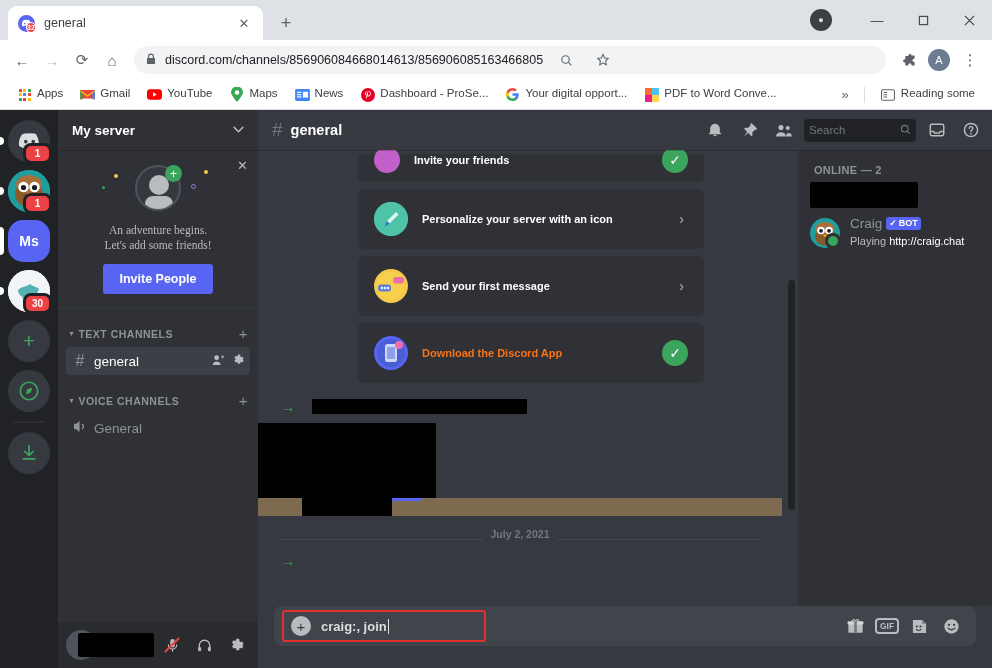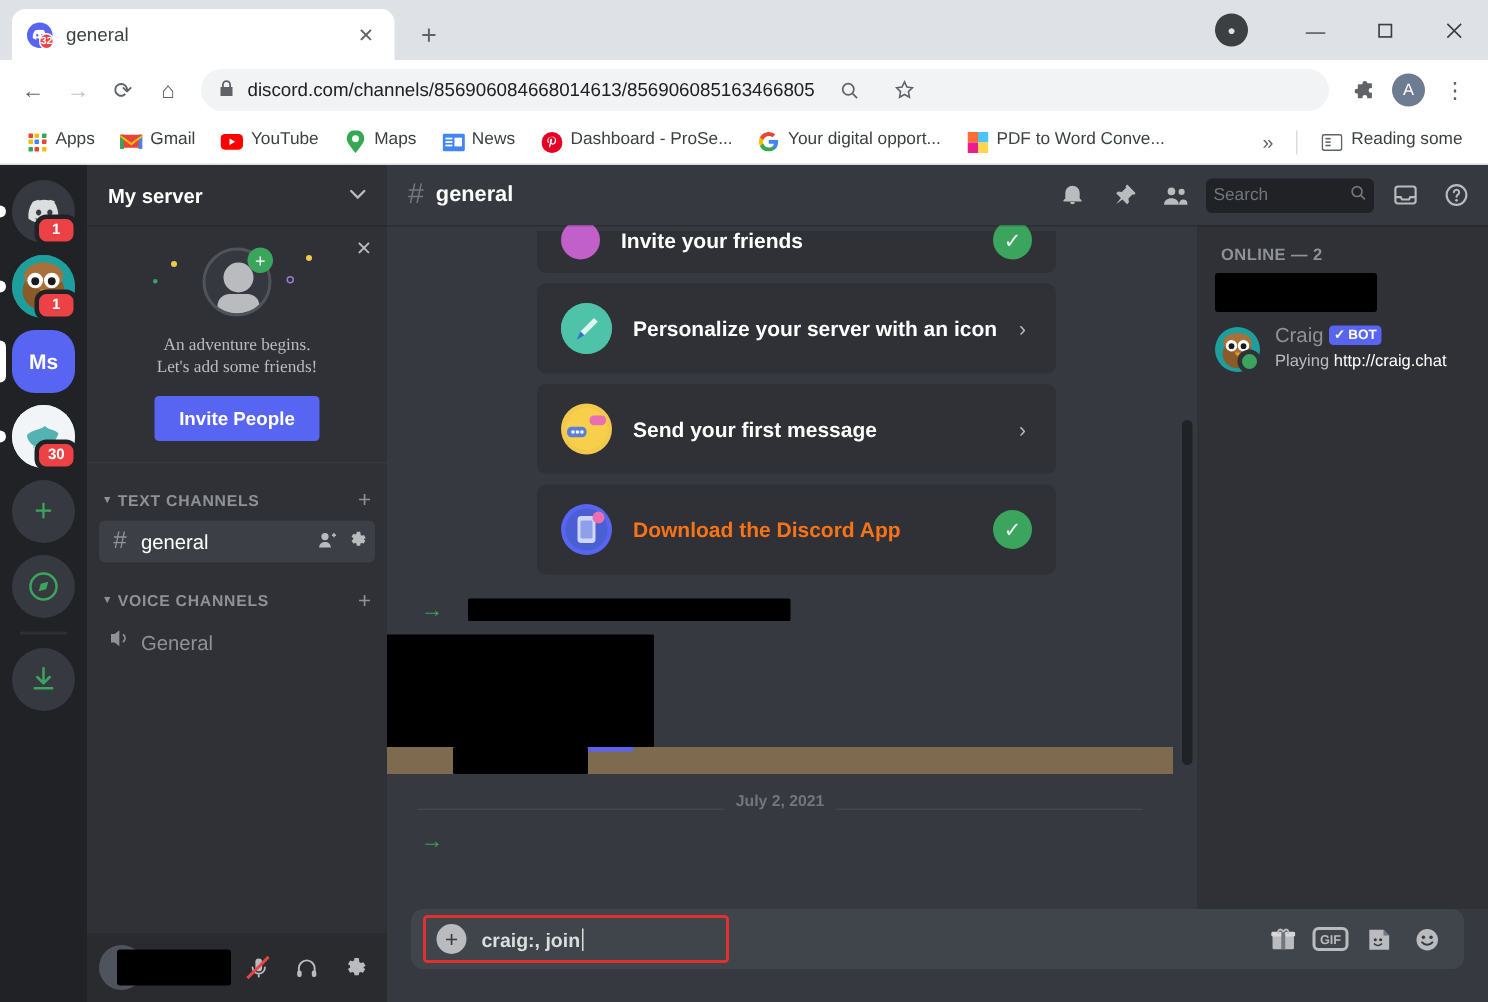--- a/index.html
+++ b/index.html
@@ -201,21 +201,21 @@
   .messages { flex: 1; position: relative; overflow: hidden; min-width: 0; }
   .msg-scroll { position: absolute; inset: 0; padding: 0 16px 0 0; }
 
   .onboard { padding: 4px 78px 0 100px; }
   .card {
     background: #2f3136; border-radius: 6px; height: 60px; margin-bottom: 7px;
     display: flex; align-items: center; padding: 0 16px; gap: 14px;
   }
   .card.first { height: 28px; border-radius: 0 0 6px 6px; margin-top:0; }
   .card-ico { width: 34px; height: 34px; border-radius: 50%; flex: none; position: relative; }
-  .card-label { flex: 1; color: #fff; font-size: 14px; font-weight: bold; }
+  .card-label { flex: 1; color: #fff; font-size: 11px; font-weight: bold; }
   .card-label.dim { color: #f97316; }
   .card-check {
     width: 26px; height: 26px; border-radius: 50%; background: #3ba55d;
     display: flex; align-items: center; justify-content: center; color: #fff; font-size: 14px; flex:none;
   }
   .card-chev { color: #b9bbbe; font-size: 14px; flex: none; padding-right: 4px; }
 
   .sys-row { display: flex; align-items: center; gap: 14px; padding: 8px 0 8px 20px; }
   .sys-arrow { color: #3ba55d; font-size: 15px; width: 20px; text-align: center; flex:none; }
   .redact { background: #000; border-radius: 1px; }

